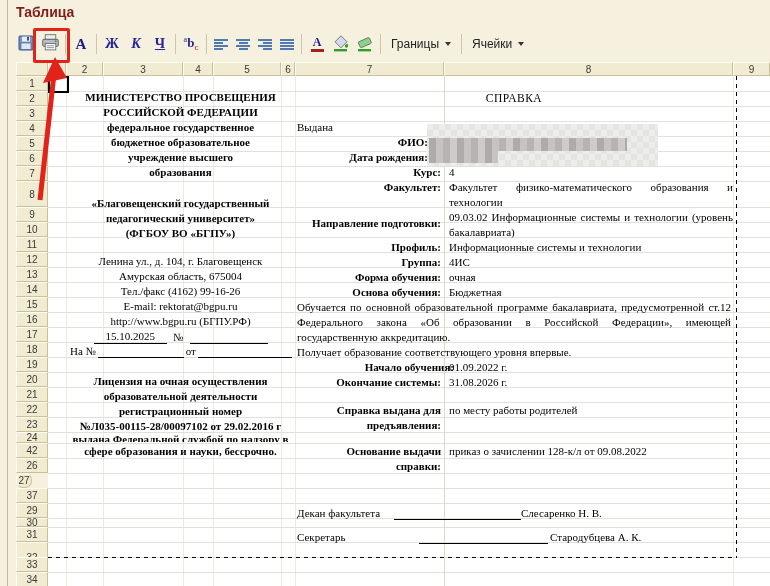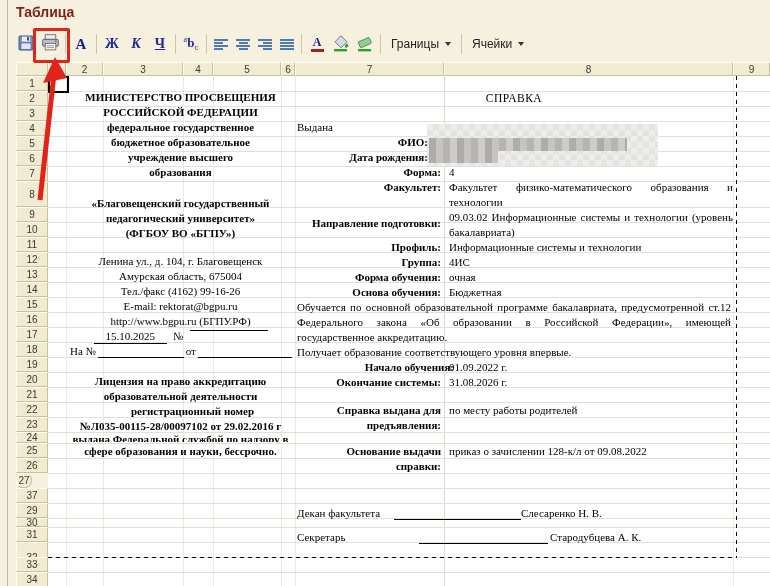--- a/index.html
+++ b/index.html
@@ -168,21 +168,21 @@
   </div>
 
   <div id="sheet">
     <div class="cellsbg"></div>
     <div id="corner" style="left:16px;top:62px;width:32px;height:14px;"></div>
 
     <div id="cellcursor"></div>
     <div class="dashv" style="left:736px;top:76px;height:482px;"></div>
     <div class="dashh" style="left:48px;top:557px;width:688px;"></div>
 
-    <div class="docline leftline" style="top:330px;display:flex;justify-content:center;align-items:flex-start;">
+    <div class="docline leftline" style="top:330px;display:flex;justify-content:center;align-items:flex-end;">
       <span class="u" style="padding:0 12px;">15.10.2025</span>
       <span style="margin:0 6px;">№</span>
       <span class="u" style="width:78px;"></span>
     </div>
     <div class="docline" style="left:70px;top:345px;width:222px;display:flex;align-items:flex-end;">
       <span>На №</span>
       <span class="u" style="flex:1;margin:0 2px;"></span>
       <span>от</span>
       <span class="u" style="flex:1.1;margin-left:2px;"></span>
     </div>
@@ -257,21 +257,21 @@
       <div class="rowhdr" style="left: 16px; top: 297px; width: 32px; height: 15px;">15</div>
       <div class="rowhdr" style="left: 16px; top: 312px; width: 32px; height: 15px;">16</div>
       <div class="rowhdr" style="left: 16px; top: 327px; width: 32px; height: 15px;">17</div>
       <div class="rowhdr" style="left: 16px; top: 342px; width: 32px; height: 15px;">18</div>
       <div class="rowhdr" style="left: 16px; top: 357px; width: 32px; height: 15px;">19</div>
       <div class="rowhdr" style="left: 16px; top: 372px; width: 32px; height: 15px;">20</div>
       <div class="rowhdr" style="left: 16px; top: 387px; width: 32px; height: 15px;">21</div>
       <div class="rowhdr" style="left: 16px; top: 402px; width: 32px; height: 15px;">22</div>
       <div class="rowhdr" style="left: 16px; top: 417px; width: 32px; height: 15px;">23</div>
       <div class="rowhdr" style="left: 16px; top: 432px; width: 32px; height: 11px;">24</div>
-      <div class="rowhdr" style="left: 16px; top: 443px; width: 32px; height: 15px;">25</div>
+      <div class="rowhdr" style="left: 16px; top: 443px; width: 32px; height: 15px;">42</div>
       <div class="rowhdr" style="left: 16px; top: 458px; width: 32px; height: 15px;">26</div>
       <div class="rowhdr" style="left: 16px; top: 473px; width: 16px; height: 15px; border-radius: 7px;">27</div>
       <div class="rowhdr" style="left: 16px; top: 488px; width: 32px; height: 15px;">37</div>
       <div class="rowhdr" style="left: 16px; top: 503px; width: 32px; height: 15px;">29</div>
       <div class="rowhdr" style="left: 16px; top: 518px; width: 32px; height: 9px;">30</div>
       <div class="rowhdr" style="left: 16px; top: 527px; width: 32px; height: 15px;">31</div>
       <div class="rowhdr" style="left: 16px; top: 542px; width: 32px; height: 30px;">32</div>
       <div class="rowhdr" style="left: 16px; top: 557px; width: 32px; height: 15px;">33</div>
       <div class="rowhdr" style="left: 16px; top: 572px; width: 32px; height: 15px;">34</div>
       <div class="docline leftline b" style="top: 91px;">МИНИСТЕРСТВО ПРОСВЕЩЕНИЯ</div>
@@ -281,49 +281,49 @@
       <div class="docline leftline b" style="top: 151px;">учреждение высшего</div>
       <div class="docline leftline b" style="top: 166px;">образования</div>
       <div class="docline leftline b" style="top: 197px;">«Благовещенский государственный</div>
       <div class="docline leftline b" style="top: 212px;">педагогический университет»</div>
       <div class="docline leftline b" style="top: 227px;">(ФГБОУ ВО «БГПУ»)</div>
       <div class="docline leftline" style="top: 255px;">Ленина ул., д. 104, г. Благовещенск</div>
       <div class="docline leftline" style="top: 270px;">Амурская область, 675004</div>
       <div class="docline leftline" style="top: 285px;">Тел./факс (4162) 99-16-26</div>
       <div class="docline leftline" style="top: 300px;">E-mail: rektorat@bgpu.ru</div>
       <div class="docline leftline" style="top: 315px;">http://www.bgpu.ru (БГПУ.РФ)</div>
-      <div class="docline leftline b" style="top: 375px;">Лицензия на право аккредитацию</div>
+      <div class="docline leftline b" style="top: 375px;">Лицензия на очная осуществления</div>
       <div class="docline leftline b" style="top: 390px;">образовательной деятельности</div>
-      <div class="docline leftline b" style="top: 405px; padding-left: 12px;">регистрационный номер</div>
+      <div class="docline leftline b" style="top: 405px;">регистрационный номер</div>
       <div class="docline leftline b" style="top: 420px;">№Л035-00115-28/00097102 от 29.02.2016 г</div>
       <div class="docline leftline b" style="top: 433px; height: 9px; overflow: hidden;">выдана Федеральной службой по надзору в</div>
       <div class="docline leftline b" style="top: 445px;">сфере образования и науки, бессрочно.</div>
       <div class="docline" style="left: 295px; top: 92px; width: 438px; text-align: center; font-size: 11.5px; letter-spacing: 0.5px;">СПРАВКА</div>
       <div class="docline" style="left: 297px; top: 121px;">Выдана</div>
       <div class="docline rlabel narrow" style="top: 136px;">ФИО:</div>
       <div class="docline rlabel narrow" style="top: 151px;">Дата рождения:</div>
-      <div class="docline rlabel" style="top: 166px;">Форма:</div>
+      <div class="docline rlabel" style="top: 166px;">Курс:</div>
       <div class="docline rvalue" style="top: 166px;">4</div>
       <div class="docline rlabel" style="top: 181px;">Факультет:</div>
       <div class="docline rvalue just" style="top: 181px;">Факультет физико-математического образования и</div>
       <div class="docline rvalue" style="top: 196px;">технологии</div>
       <div class="docline rlabel" style="top: 217px; font-family: Liberation Serif, serif;">Направление подготовки:</div>
       <div class="docline rvalue just" style="top: 211px;">09.03.02 Информационные системы и технологии (уровень</div>
       <div class="docline rvalue" style="top: 226px;">бакалавриата)</div>
       <div class="docline rlabel" style="top: 241px;">Профиль:</div>
       <div class="docline rvalue" style="top: 241px;">Информационные системы и технологии</div>
       <div class="docline rlabel" style="top: 256px;">Группа:</div>
       <div class="docline rvalue" style="top: 256px;">4ИС</div>
       <div class="docline rlabel" style="top: 271px;">Форма обучения:</div>
       <div class="docline rvalue" style="top: 271px;">очная</div>
       <div class="docline rlabel" style="top: 286px;">Основа обучения:</div>
       <div class="docline rvalue" style="top: 286px;">Бюджетная</div>
       <div class="docline para just" style="top: 301px;">Обучается по основной образовательной программе бакалавриата, предусмотренной ст.12</div>
       <div class="docline para just" style="top: 316px;">Федерального закона «Об образовании в Российской Федерации», имеющей</div>
-      <div class="docline para" style="top: 331px;">государственное аккредитацию.</div>
+      <div class="docline para" style="top: 331px;">государственную аккредитацию.</div>
       <div class="docline" style="left: 297px; top: 346px;">Получает образование соответствующего уровня впервые.</div>
       <div class="docline rlabel" style="top: 361px; padding-left: 13px;">Начало обучения:</div>
       <div class="docline rvalue" style="top: 361px;">01.09.2022 г.</div>
       <div class="docline rlabel" style="top: 376px;">Окончание системы:</div>
       <div class="docline rvalue" style="top: 376px;">31.08.2026 г.</div>
       <div class="docline rlabel" style="top: 404px;">Справка выдана для</div>
       <div class="docline rlabel" style="top: 419px;">предъявления:</div>
       <div class="docline rvalue" style="top: 404px;">по месту работы родителей</div>
       <div class="docline rlabel" style="top: 445px;">Основание выдачи</div>
       <div class="docline rlabel" style="top: 460px;">справки:</div>

